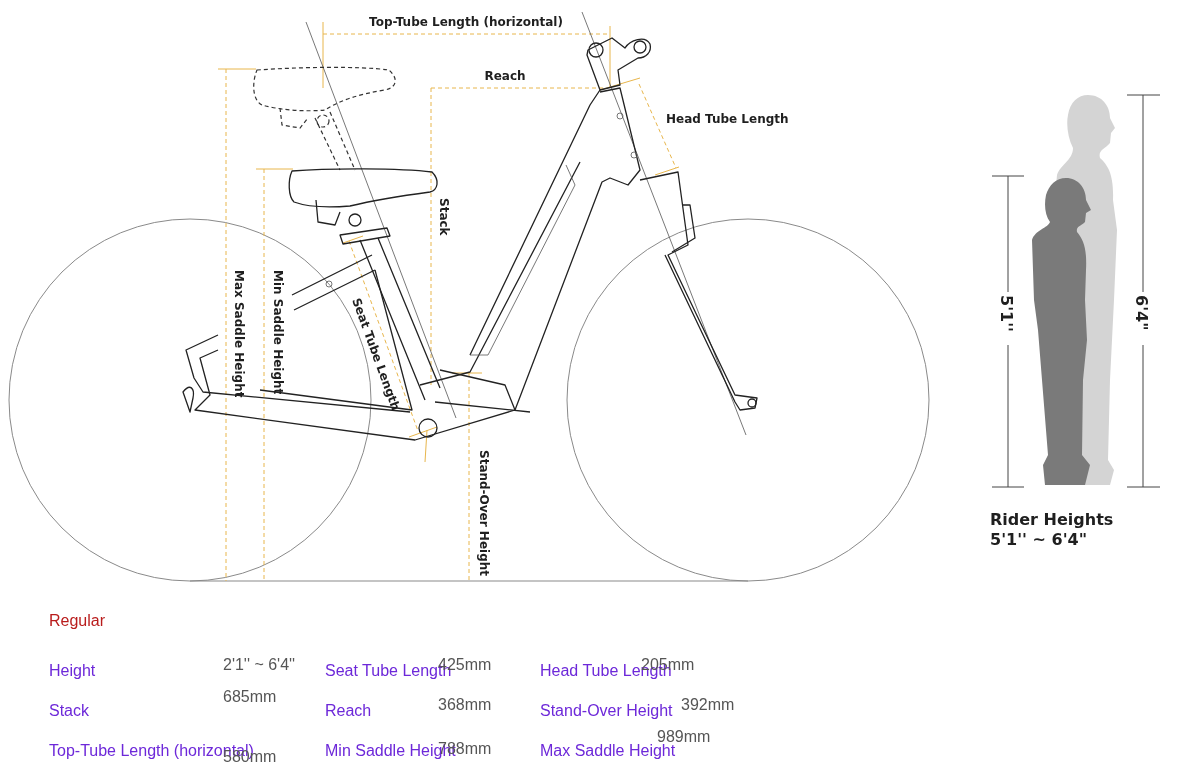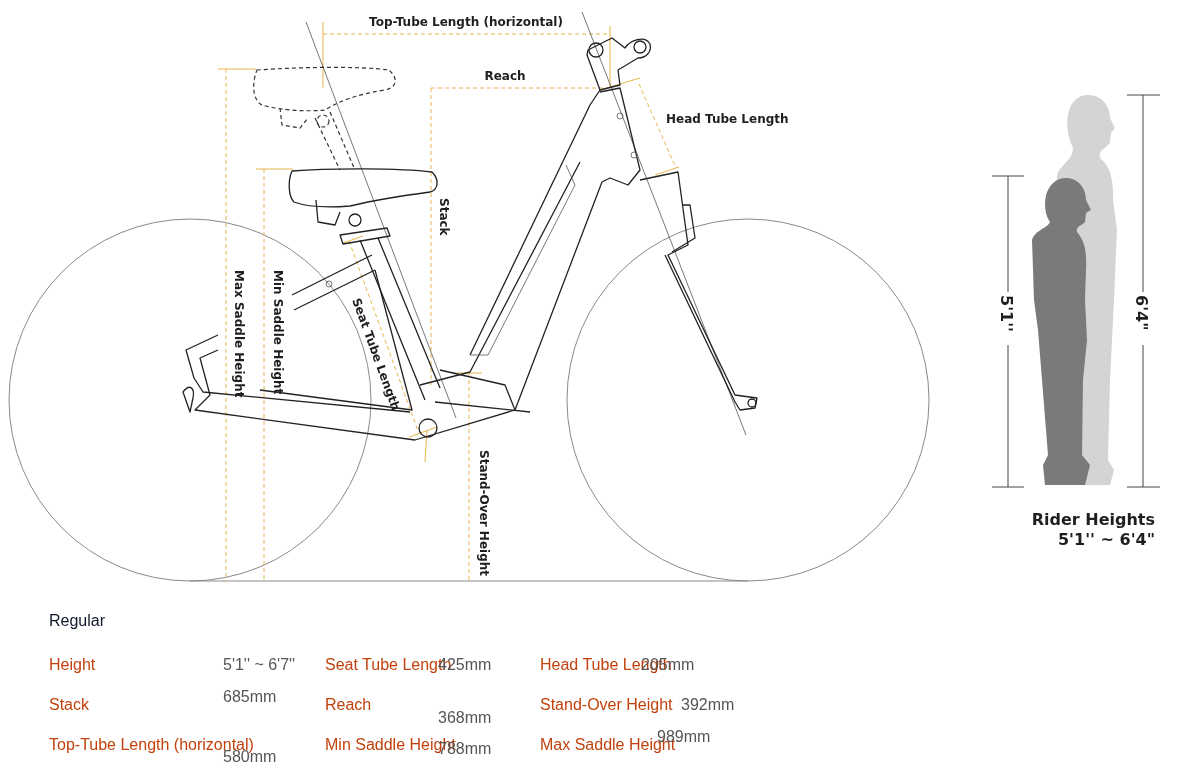--- a/index.html
+++ b/index.html
@@ -1,36 +1,36 @@
 <!DOCTYPE html>
 <html><head>
   <meta charset="utf-8">
   <style>
     html, body { margin: 0; padding: 0; background: #ffffff; }
     body { width: 1181px; height: 769px; position: relative; overflow: hidden;
            font-family: "Liberation Sans", "DejaVu Sans", sans-serif; color: #1a1a1a; }
     #diagram { position: absolute; left: 0; top: 0; width: 1181px; height: 600px; }
     .lbl { font-family: "DejaVu Sans", "Liberation Sans", sans-serif; font-weight: bold; font-size: 12px; fill: #1f1f1f; }
     .rider-lbl { font-family: "DejaVu Sans", "Liberation Sans", sans-serif; font-weight: bold; font-size: 16px; fill: #1f1f1f; }
-    .rider-caption { position: absolute; left: 990px; top: 510px; width: 165px; text-align: right;
+    .rider-caption { position: absolute; left: 990px; top: 510px; width: 165px; text-align: left;
                      font-family: "DejaVu Sans", "Liberation Sans", sans-serif; font-weight: bold;
                      font-size: 16px; line-height: 20px; color: #1f1f1f; }
     .frame { fill: none; stroke: #222; stroke-width: 1.3; stroke-linejoin: round; }
     .thin { fill: none; stroke: #555; stroke-width: 0.8; }
     .ghost { fill: none; stroke: #333; stroke-width: 1.2; stroke-dasharray: 4 3; }
     .dim { fill: none; stroke: #e8b64c; stroke-width: 1; stroke-dasharray: 4 3; }
     .dimsolid { fill: none; stroke: #e8b64c; stroke-width: 1; }
     .wheel { fill: none; stroke: #8a8a8a; stroke-width: 1; }
     .ground { stroke: #8a8a8a; stroke-width: 1.2; }
     .mline { stroke: #444; stroke-width: 1; }
 
     .specs { position: absolute; left: 49px; top: 612px; width: 760px; }
-    .specs-title { font-size: 16px; font-weight: normal; color: #0f172a; margin: 0 0 20px 0; height: 24px; }
+    .specs-title { font-size: 16px; font-weight: normal; color: #b91c1c; margin: 0 0 20px 0; height: 24px; }
     .spec-grid { position: relative; height: 130px; }
-    .spec-label { position: absolute; white-space: nowrap; color: #c2410c; }
+    .spec-label { position: absolute; white-space: nowrap; color: #6d28d9; margin-top: 6px; }
     .spec-value { position: absolute; white-space: nowrap; color: #555; }
   </style>
 </head>
 <body>
 
 <svg id="diagram" viewBox="0 0 1181 600" xmlns="http://www.w3.org/2000/svg">
 
   <circle class="wheel" cx="190" cy="400" r="181"></circle>
   <circle class="wheel" cx="748" cy="400" r="181"></circle>
 
@@ -146,30 +146,30 @@
 <div class="rider-caption">
   <div>Rider Heights</div>
   <div>5'1'' ~ 6'4"</div>
 </div>
 
 <div class="specs">
   <div class="specs-title">Regular</div>
   <div class="spec-grid">
 
     <span class="spec-label" style="left:0;top:0">Height</span>
-    <span class="spec-value" style="left:174px;top:0">5'1'' ~ 6'7''</span>
+    <span class="spec-value" style="left:174px;top:0">2'1'' ~ 6'4''</span>
     <span class="spec-label" style="left:276px;top:0">Seat Tube Length</span>
     <span class="spec-value" style="left:389px;top:0">425mm</span>
     <span class="spec-label" style="left:491px;top:0">Head Tube Length</span>
     <span class="spec-value" style="left:592px;top:0">205mm</span>
 
     <span class="spec-label" style="left:0;top:40px">Stack</span>
     <span class="spec-value" style="left:174px;top:32px">685mm</span>
     <span class="spec-label" style="left:276px;top:40px">Reach</span>
-    <span class="spec-value" style="left:389px;top:53px">368mm</span>
+    <span class="spec-value" style="left:389px;top:40px">368mm</span>
     <span class="spec-label" style="left:491px;top:40px">Stand-Over Height</span>
     <span class="spec-value" style="left:632px;top:40px">392mm</span>
 
     <span class="spec-label" style="left:0;top:80px">Top-Tube Length (horizontal)</span>
     <span class="spec-value" style="left:174px;top:92px">580mm</span>
     <span class="spec-label" style="left:276px;top:80px">Min Saddle Height</span>
     <span class="spec-value" style="left:389px;top:84px">788mm</span>
     <span class="spec-label" style="left:491px;top:80px">Max Saddle Height</span>
     <span class="spec-value" style="left:608px;top:72px">989mm</span>
   </div>

